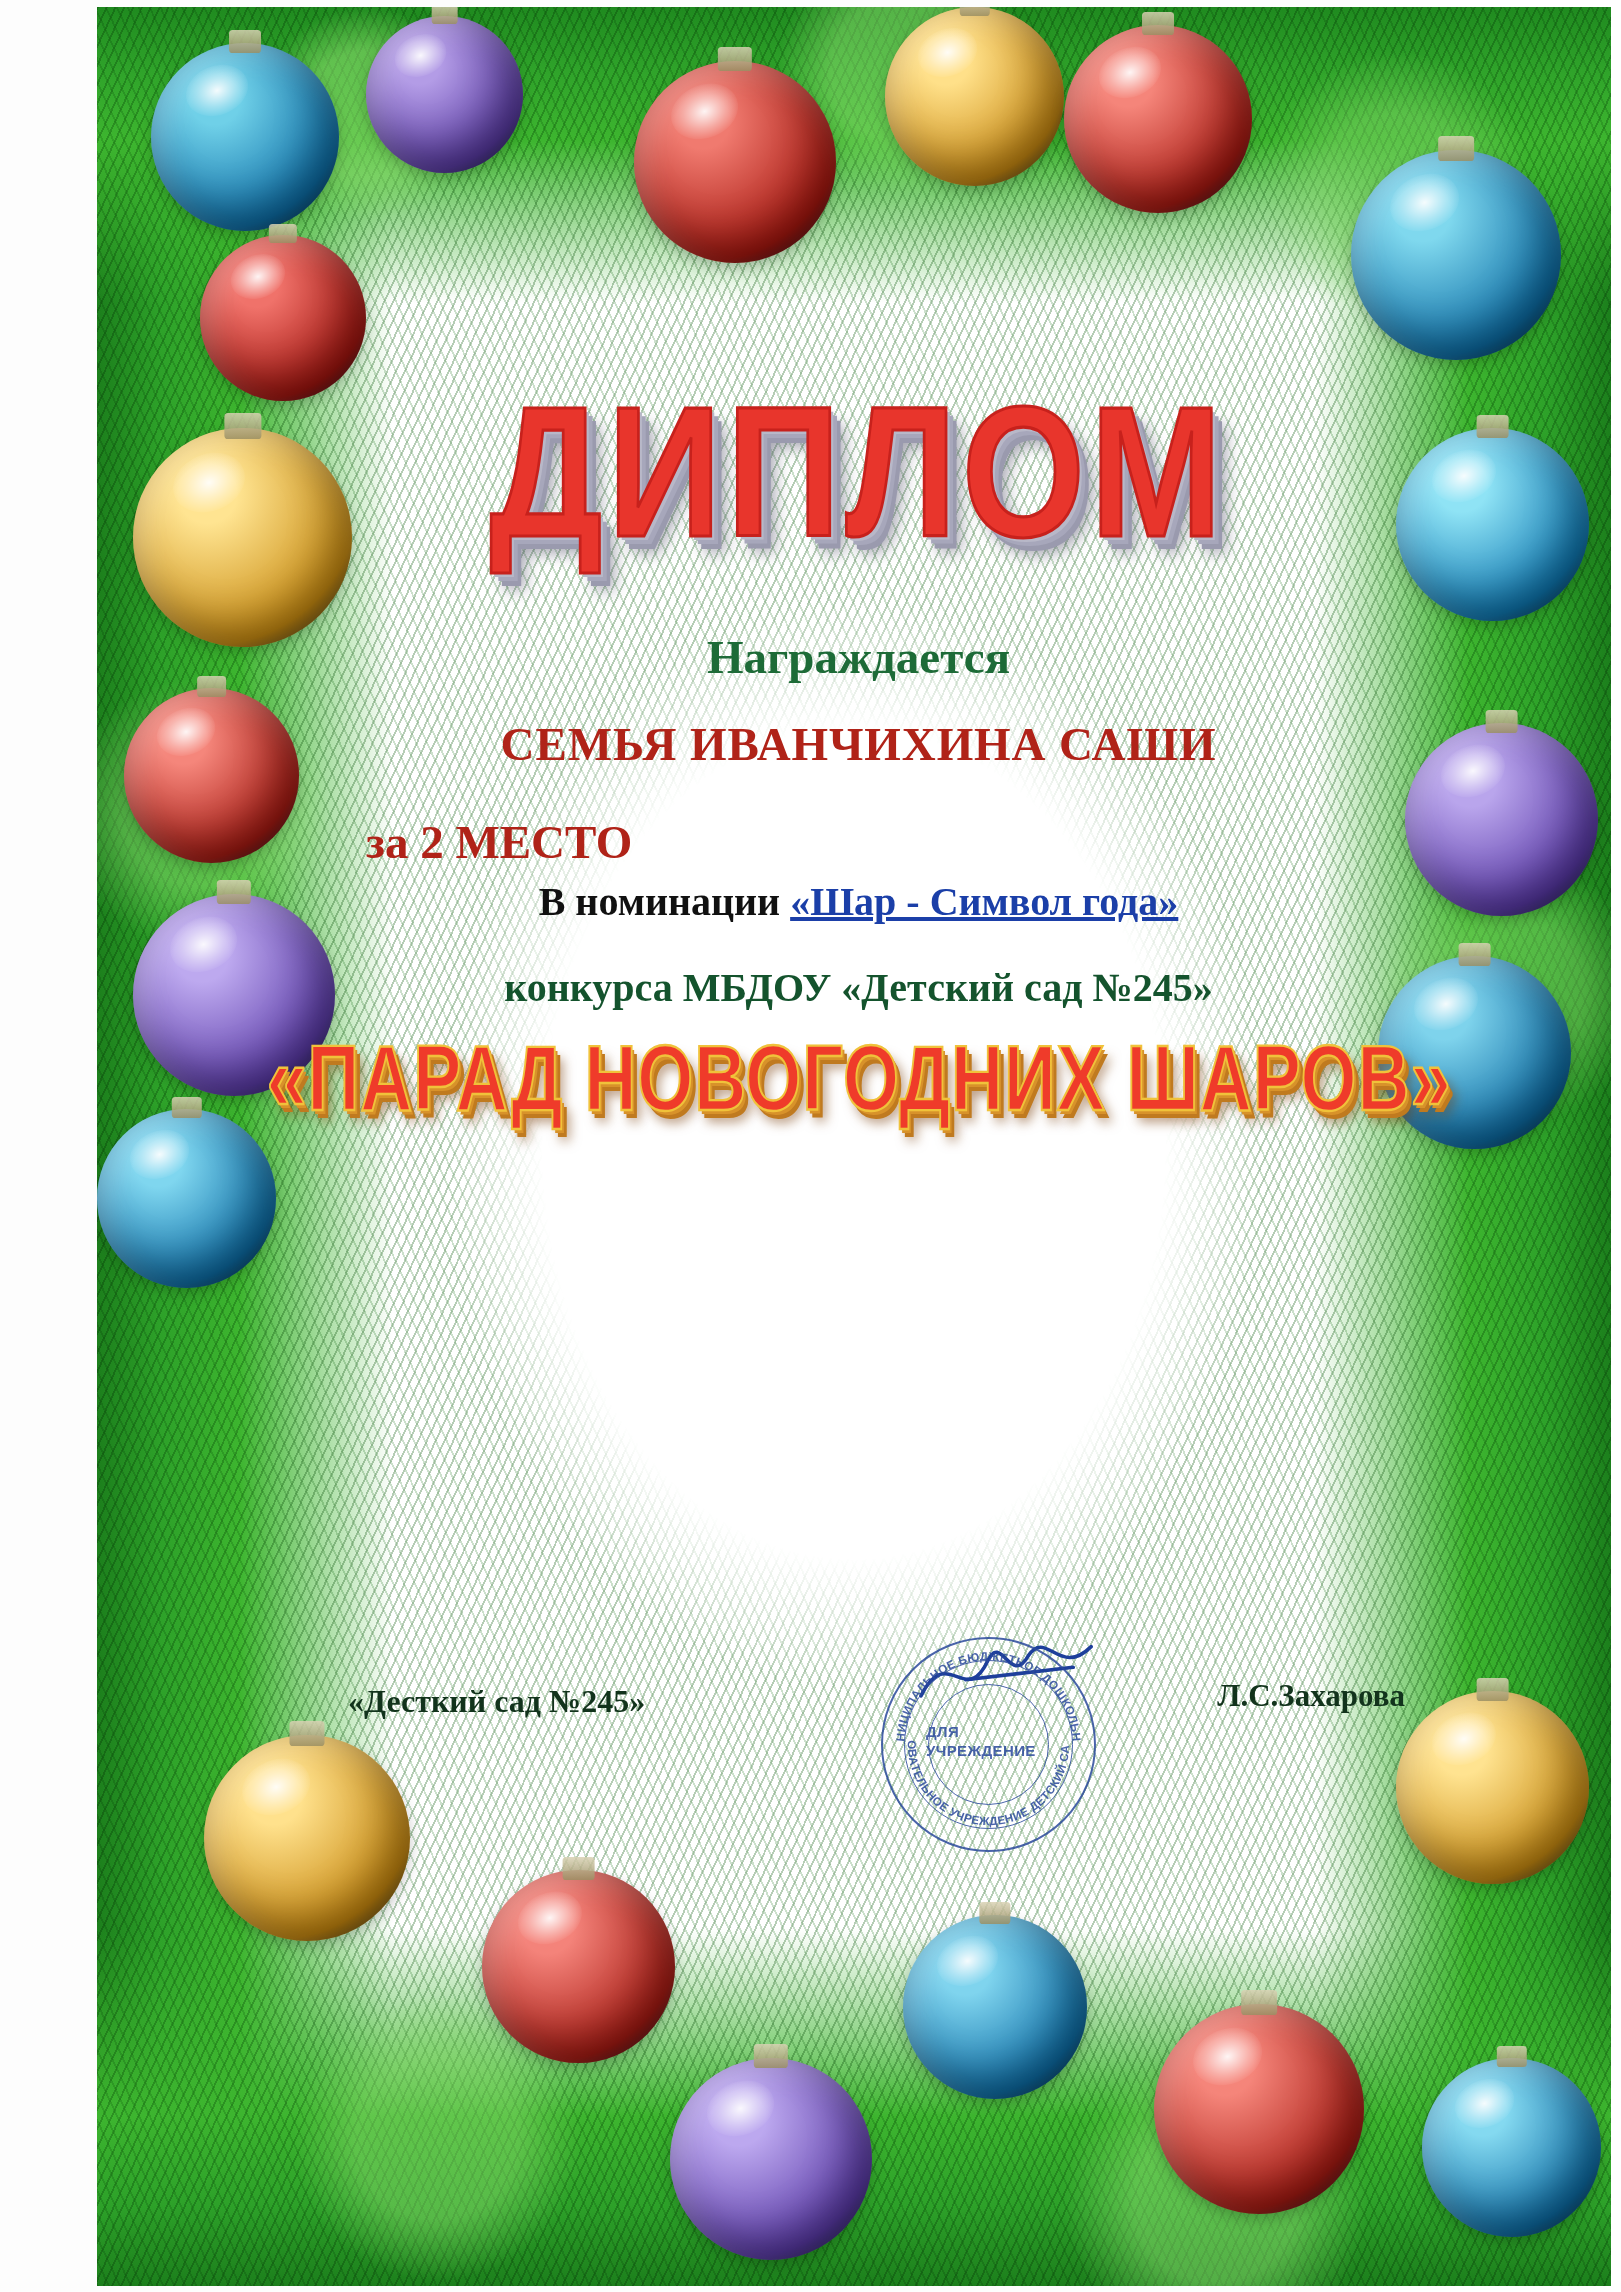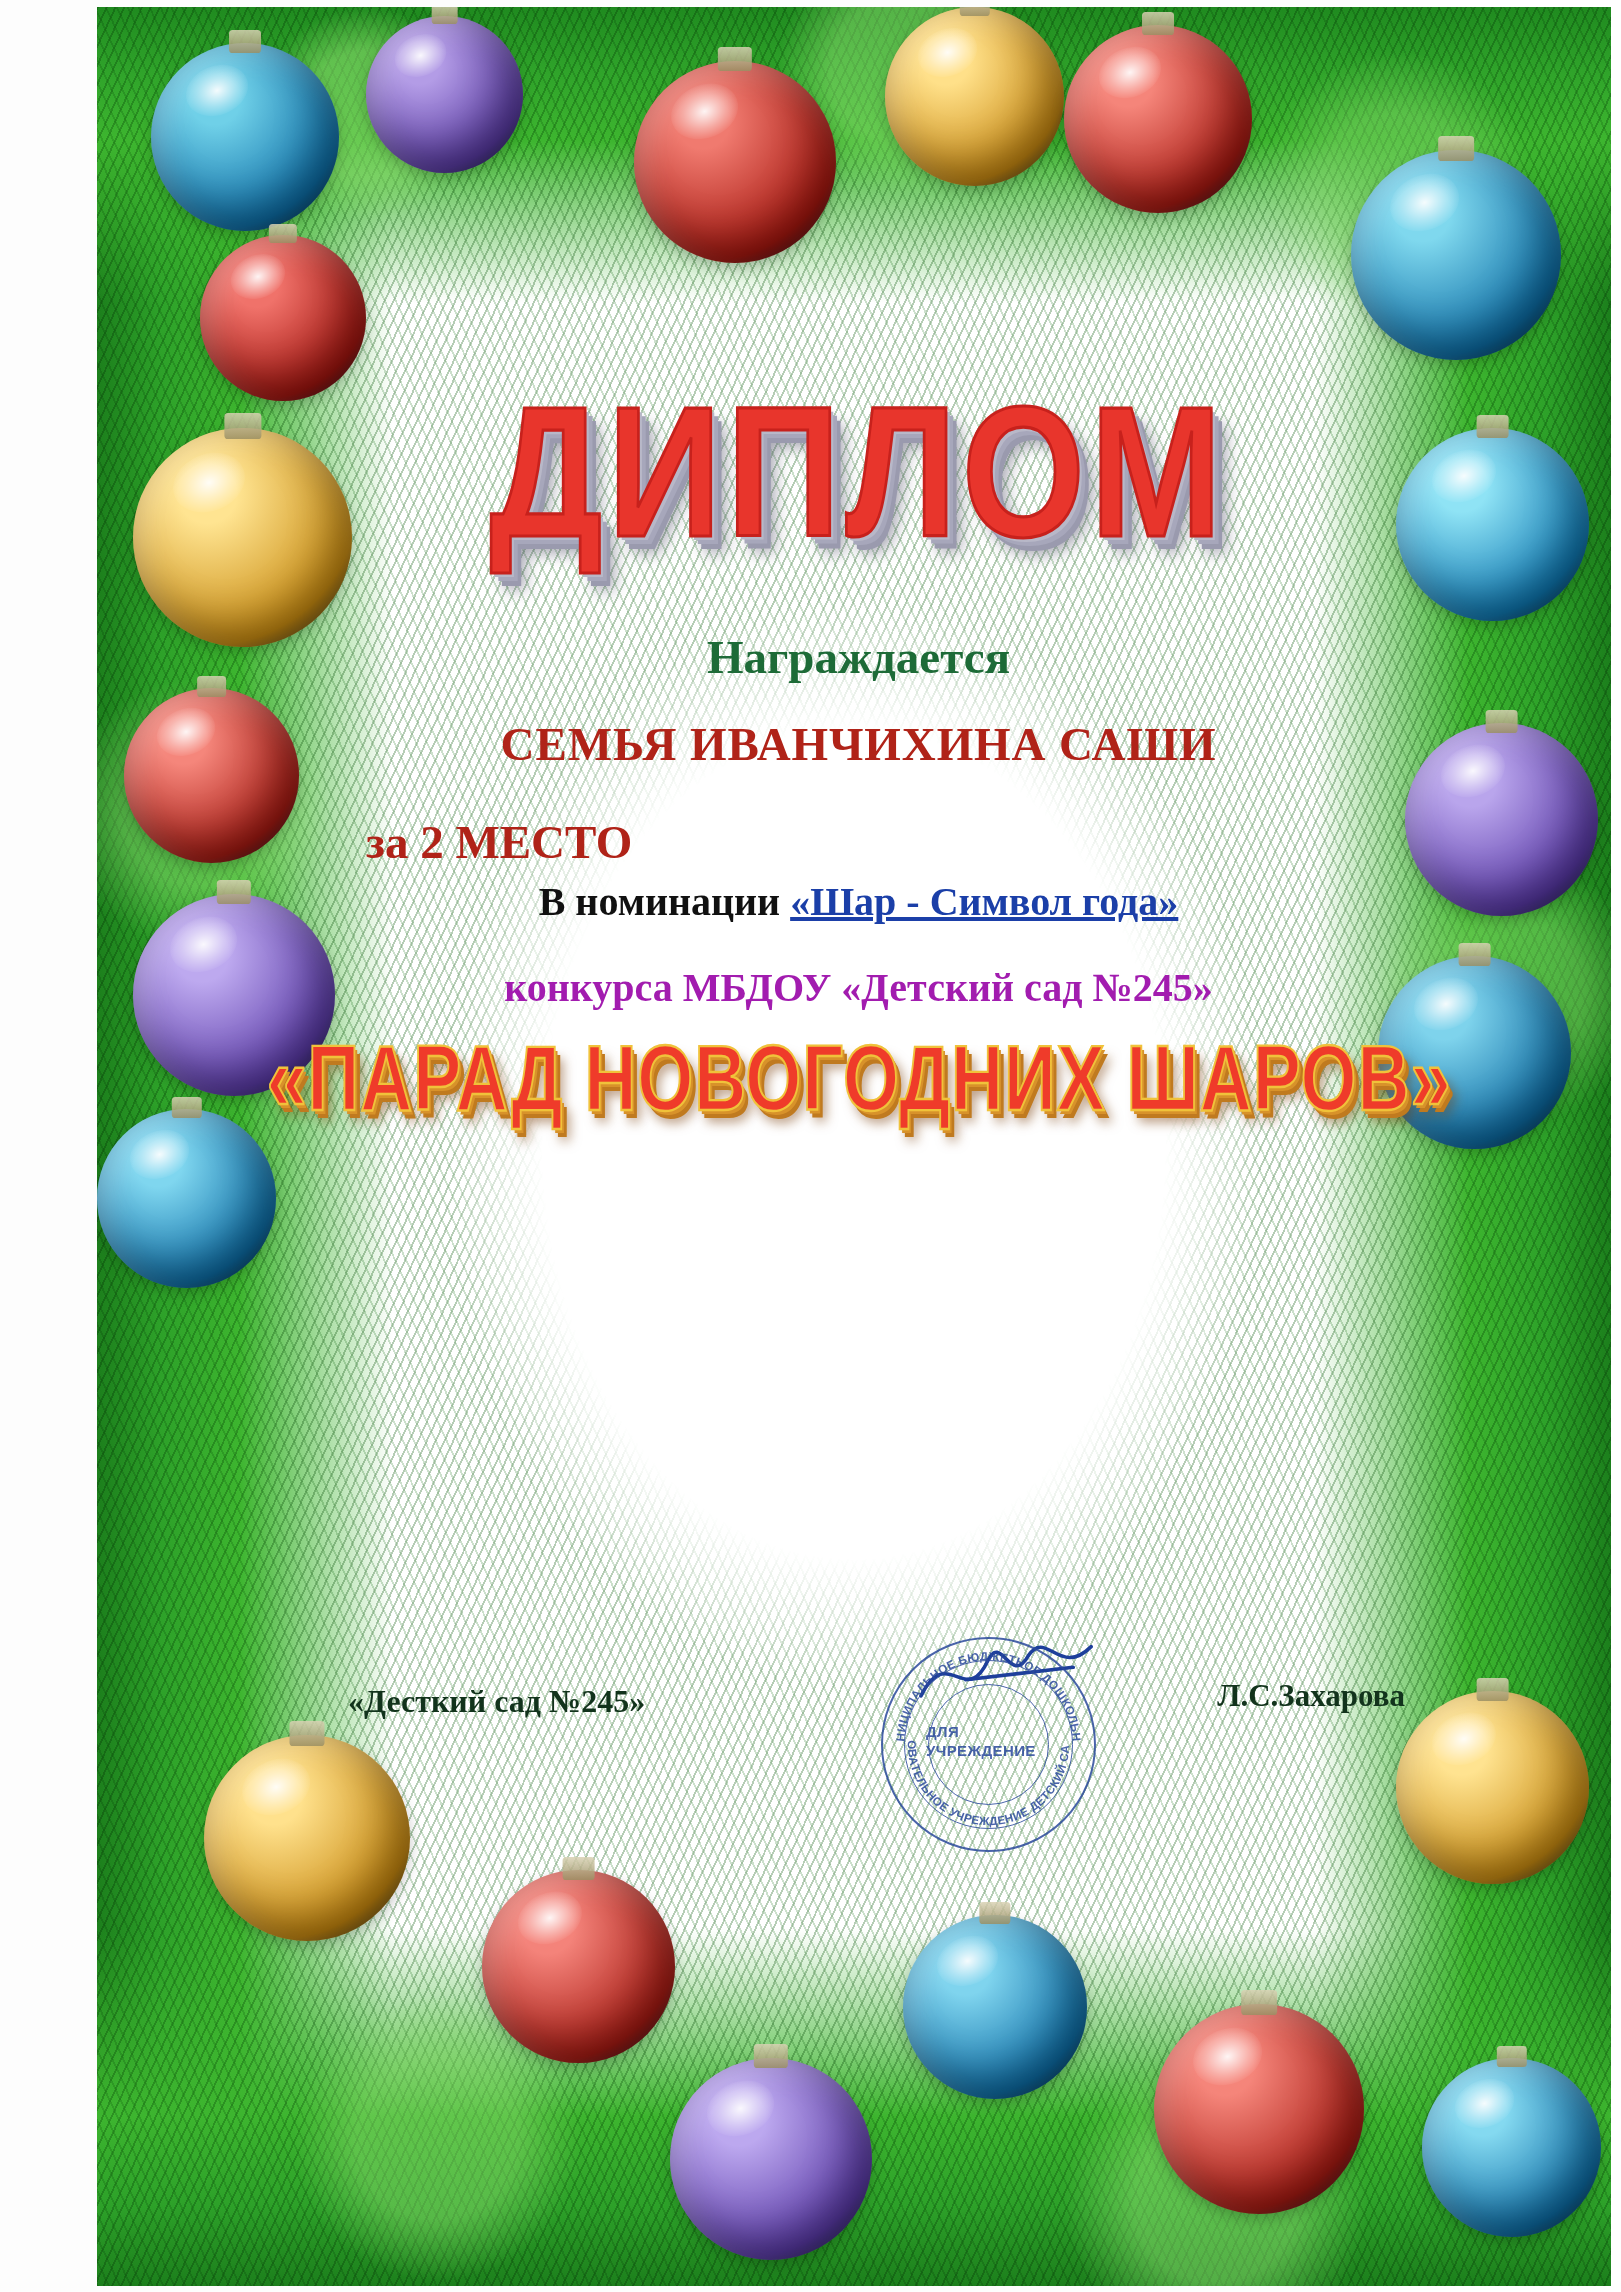--- a/index.html
+++ b/index.html
@@ -211,21 +211,21 @@
 
   #line-contest {
     position: absolute;
     left: 0;
     top: 688px;
     width: 985px;
     text-align: center;
     font-family: "Liberation Serif", serif;
     font-weight: bold;
     font-size: 40px;
-    color: #a21caf;
+    color: #14532d;
   }
 
   
   #title-parade {
     position: absolute;
     left: -107px;
     top: 766px;
     width: 1200px;
     text-align: center;
     font-family: "Liberation Sans", sans-serif;

